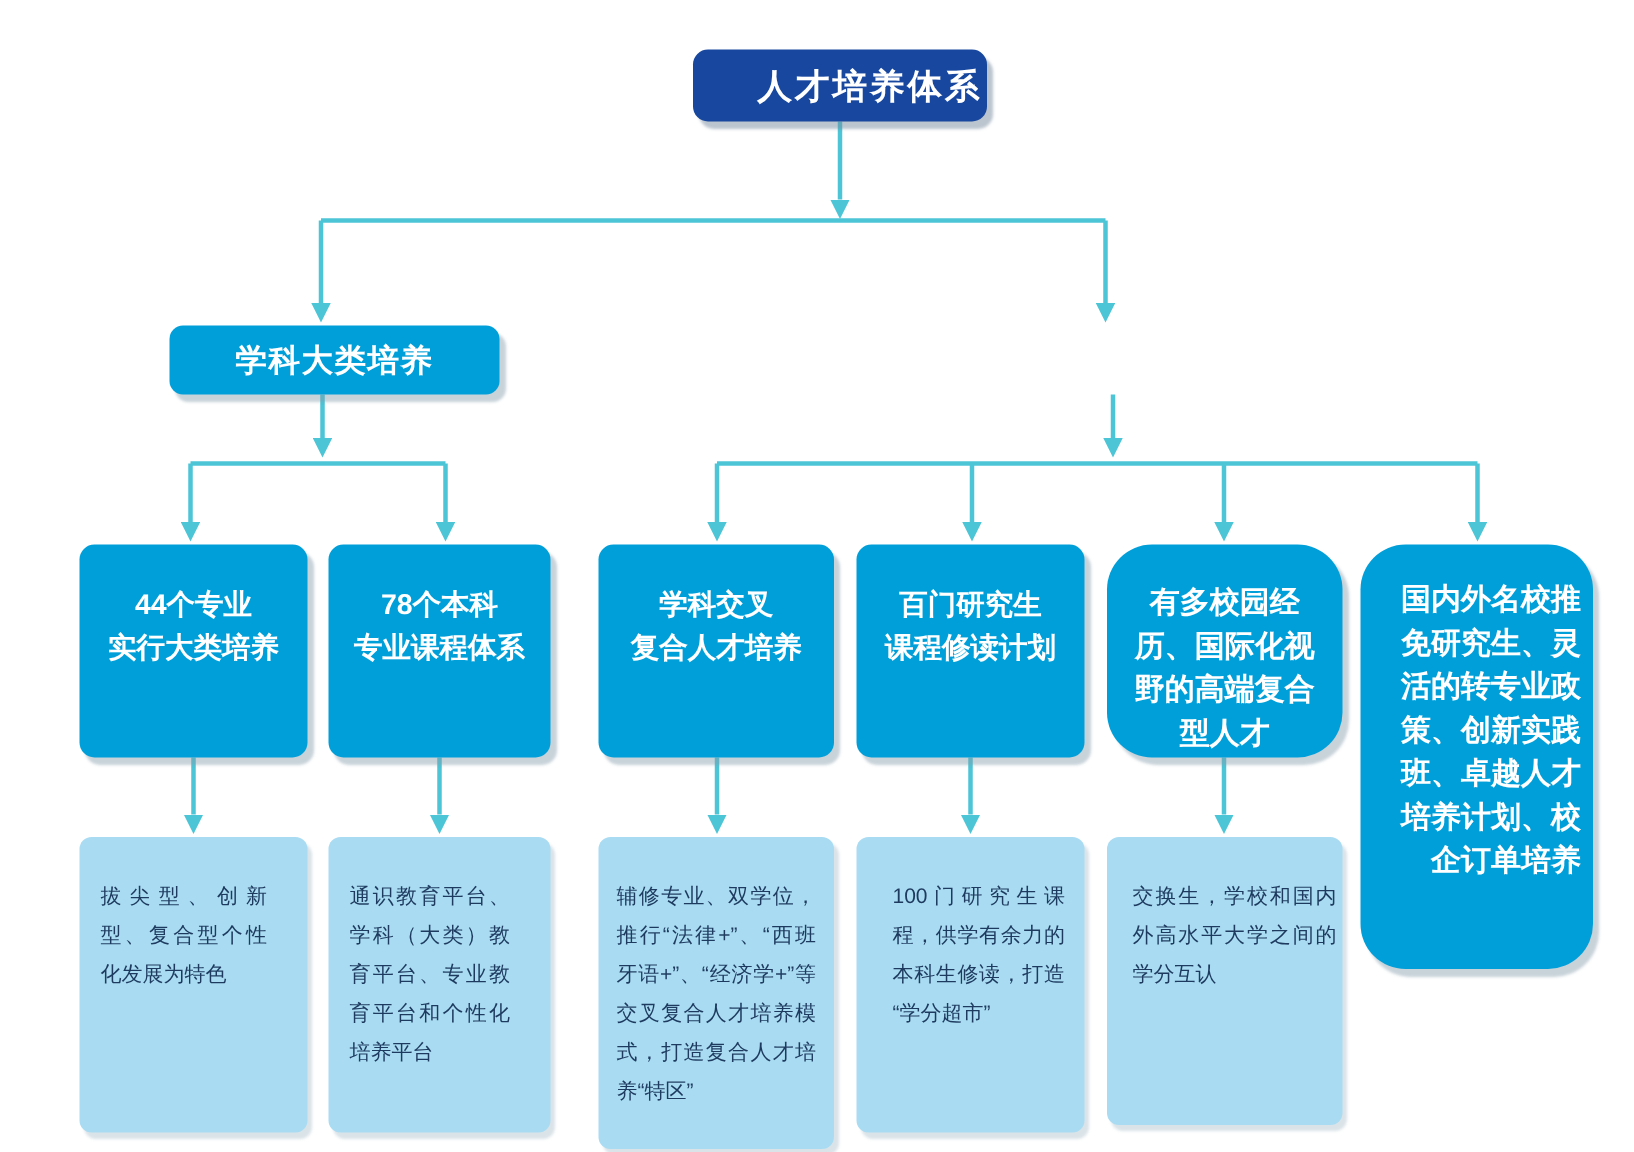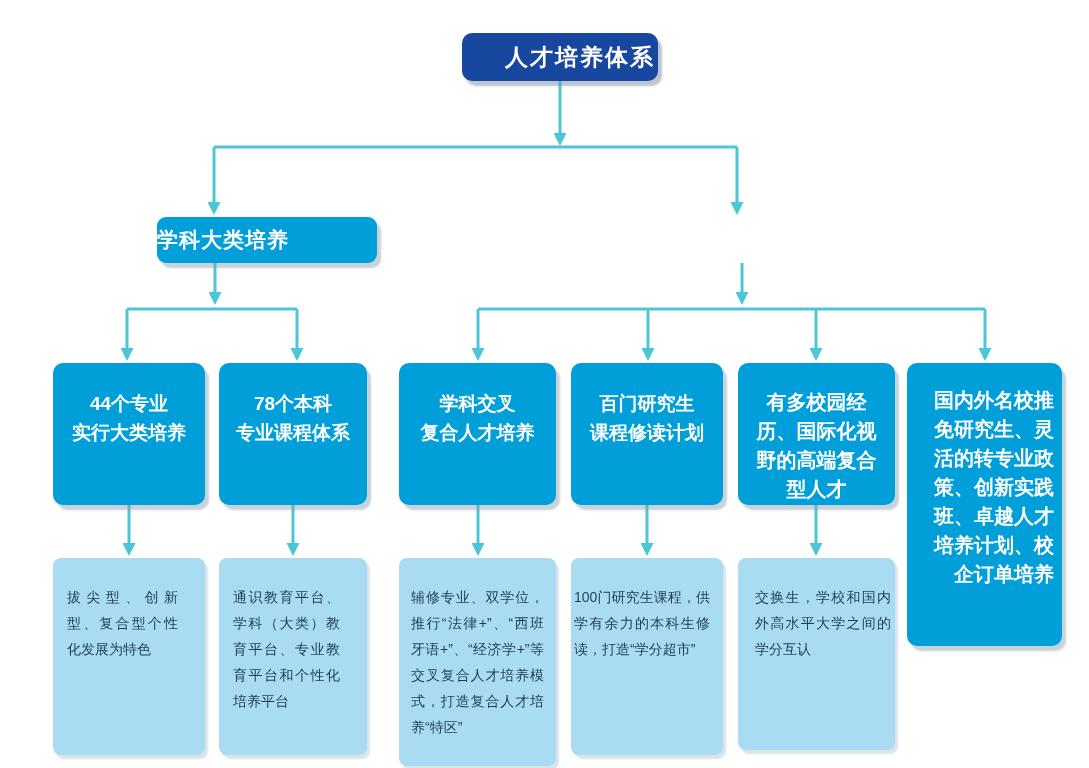--- a/index.html
+++ b/index.html
@@ -16,30 +16,30 @@
   .node{position:absolute;box-sizing:border-box;text-align:center;}
   .root-node{
     background:var(--root-fill);color:var(--root-text);
     border-radius:10px;box-shadow:4px 5px 2px rgba(120,140,160,0.5);
     display:flex;align-items:center;justify-content:center;
     font-size:23px;font-weight:bold;letter-spacing:2px;
   }
   .branch-node{
     background:var(--branch-fill);color:var(--branch-text);
     border-radius:9px;box-shadow:4px 5px 2px rgba(130,155,170,0.45);
-    display:flex;align-items:center;
-    font-size:21px;font-weight:bold;letter-spacing:1px;margin-left:44px;
+    display:flex;align-items:center;justify-content:center;
+    font-size:21px;font-weight:bold;letter-spacing:1px;
   }
   .program-node{
     background:var(--branch-fill);color:var(--branch-text);
     border-radius:10px;box-shadow:4px 5px 2px rgba(130,155,170,0.45);
     font-weight:bold;font-size:19px;line-height:1.5;
     padding:27px 8px 8px 8px;white-space:pre-line;
   }
-  .program-node.wrap{white-space:normal;font-size:20px;line-height:1.45;}
+  .program-node.wrap{white-space:normal;font-size:20px;line-height:1.45;border-radius:30px;}
   .detail-node{
     background:var(--detail-fill);color:var(--detail-text);
     border-radius:8px;box-shadow:3px 4px 2px rgba(150,175,190,0.35);
     font-size:14px;line-height:26px;text-align:justify;
     padding:26px 27px 10px 14px;
   }
 </style>
 </head>
 <body>
 
@@ -91,16 +91,16 @@
   <div class="node program-node" style="left:399px;top:363px;width:157px;height:142px;">学科交叉
 复合人才培养</div>
   <div class="node program-node" style="left:571px;top:363px;width:152px;height:142px;">百门研究生
 课程修读计划</div>
   <div class="node program-node wrap" style="left:738px;top:363px;width:157px;height:142px;padding:25px 10px 8px 10px;">有多校园经历、国际化视野的高端复合型人才</div>
   <div class="node program-node wrap" style="left:907px;top:363px;width:155px;height:283px;padding:23px 8px 8px 8px;text-align:right;">国内外名校推免研究生、灵活的转专业政策、创新实践班、卓越人才培养计划、校企订单培养</div>
 
   <div class="node detail-node" style="left:53px;top:558px;width:152px;height:197px;">拔尖型、创新型、复合型个性化发展为特色</div>
   <div class="node detail-node" style="left:219px;top:558px;width:148px;height:197px;">通识教育平台、学科（大类）教育平台、专业教育平台和个性化培养平台</div>
   <div class="node detail-node" style="left:399px;top:558px;width:157px;height:208px;padding:26px 12px 10px 12px;">辅修专业、双学位，推行“法律+”、“西班牙语+”、“经济学+”等交叉复合人才培养模式，打造复合人才培养“特区”</div>
-  <div class="node detail-node" style="left:571px;top:558px;width:152px;height:197px;padding:26px 13px 10px 3px;">100门研究生课程，供学有余力的本科生修读，打造“学分超市”</div>
+  <div class="node detail-node" style="left:571px;top:558px;width:152px;height:197px;padding:26px 13px 10px 24px;">100门研究生课程，供学有余力的本科生修读，打造“学分超市”</div>
   <div class="node detail-node" style="left:738px;top:558px;width:157px;height:192px;padding:26px 4px 10px 17px;">交换生，学校和国内外高水平大学之间的学分互认</div>
 
 </div>
 
 </body></html>

